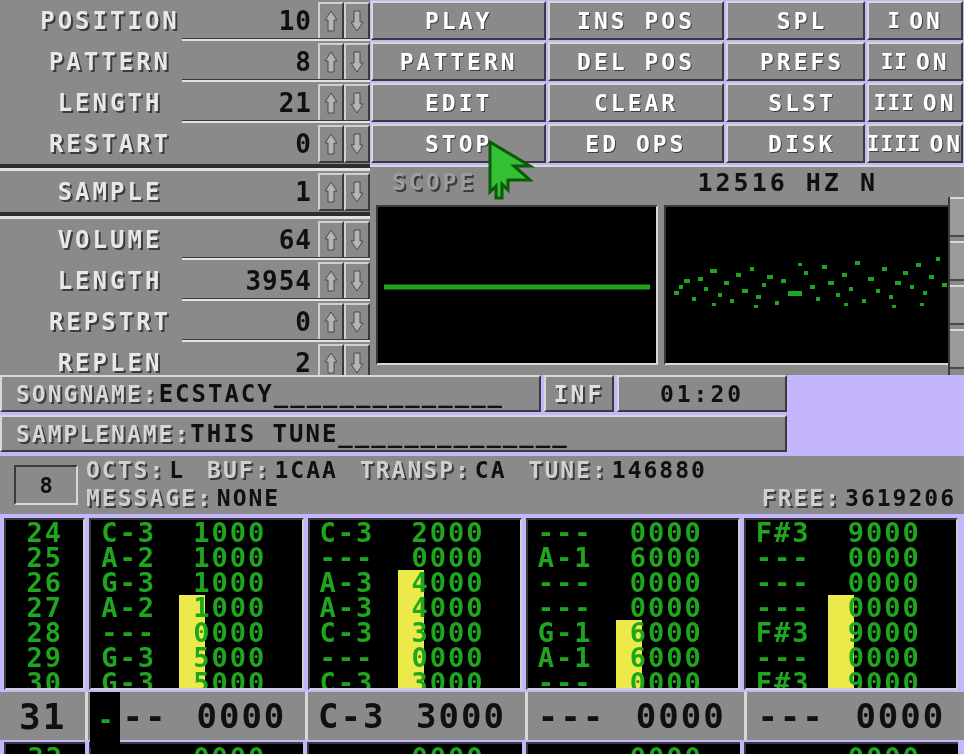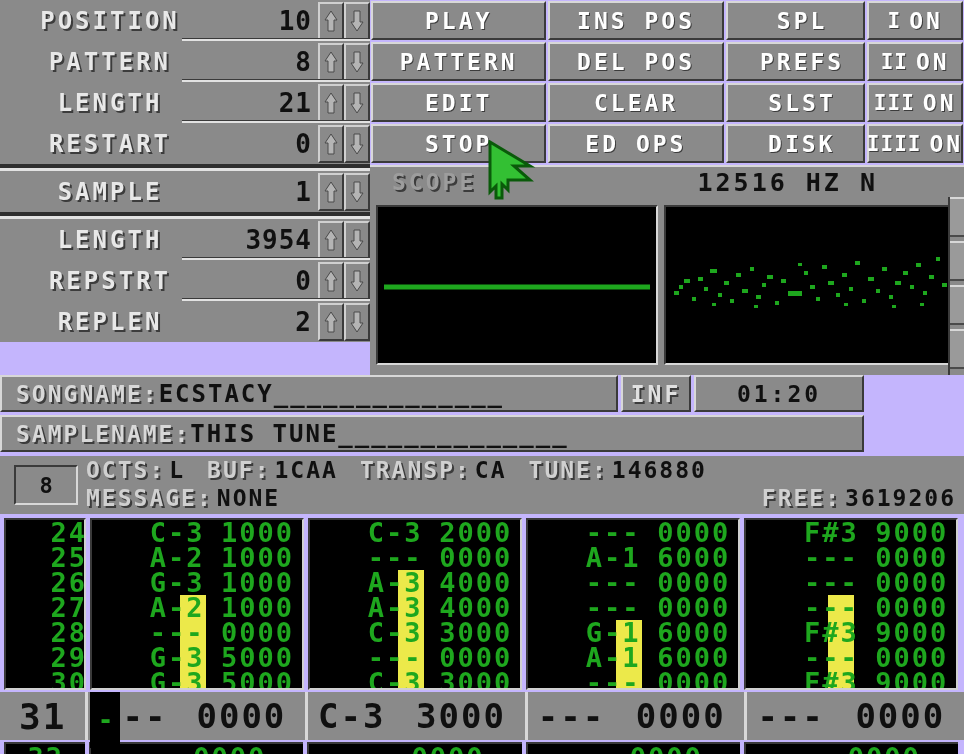--- a/index.html
+++ b/index.html
@@ -133,21 +133,21 @@
     background:#8a8a8a;
     border-left:2px solid #3a3a3a;
   }
   .rail-seg {
     height: 40px; margin-bottom: 4px;
     background:#9a9a9a;
     border-top: 2px solid #d8d8d8; border-bottom: 2px solid #4a4a4a;
   }
 
   
-  #namewrap { position:absolute; left:0; top:375px; width:864px; }
+  #namewrap { position:absolute; left:0; top:375px; width:787px; }
   .namerow { display:flex; height:37px; margin-bottom:3px; }
   .namebox {
     flex:1; display:flex; align-items:center;
     background:#8a8a8a;
     border-top: 2px solid #d8d8d8; border-left: 2px solid #d8d8d8;
     border-right: 2px solid #3a3a3a; border-bottom: 2px solid #3a3a3a;
     padding-left: 14px; overflow:hidden; white-space:nowrap;
   }
   .nkey {
     font-size:23px; font-weight:bold; letter-spacing:2px;
@@ -193,21 +193,20 @@
 
   
   #pattern { position:absolute; left:0; top:514px; width:964px; height:240px; }
   .pat-panels { display:flex; height:176px; padding: 4px 2px 0 4px; }
   .pat-panel {
     background:#000;
     border-top: 2px solid #3a3a3a; border-left: 2px solid #3a3a3a;
     border-right: 2px solid #d0d0d0; border-bottom: 2px solid #d0d0d0;
     position:relative; overflow:hidden;
     margin-right: 4px;
-    padding-left: 48px;
   }
   #rownum-panel { width: 82px; }
   .chan-panel { width: 216px; }
   .prow-line {
     height: 25px; display:flex; align-items:center;
     position:relative; z-index:2;
     font-size:27px; font-weight:bold; letter-spacing:2px;
     color:#1ea71e;
     white-space:pre;
   }
@@ -339,20 +338,35 @@
       </div>
       <div class="spin">
         <svg width="16" height="24" viewBox="0 0 16 24">
             <path d="M8 22 L2 13 L5 13 L5 2 L11 2 L11 13 L14 13 Z" fill="#b4b4b4" stroke="#4a4a4a" stroke-width="1"></path>
           </svg>
       </div>
     </div>
 
     <div class="thickbar"></div>
 
+    <div class="prow">
+      <span class="plabel">VOLUME</span>
+      <span class="pval">64</span>
+      <div class="spin">
+        <svg width="16" height="24" viewBox="0 0 16 24">
+            <path d="M8 2 L14 11 L11 11 L11 22 L5 22 L5 11 L2 11 Z" fill="#b4b4b4" stroke="#4a4a4a" stroke-width="1"></path>
+          </svg>
+      </div>
+      <div class="spin">
+        <svg width="16" height="24" viewBox="0 0 16 24">
+            <path d="M8 22 L2 13 L5 13 L5 2 L11 2 L11 13 L14 13 Z" fill="#b4b4b4" stroke="#4a4a4a" stroke-width="1"></path>
+          </svg>
+      </div>
+      <div class="hsep short"></div>
+    </div>
 
     <div class="prow">
       <span class="plabel">LENGTH</span>
       <span class="pval">3954</span>
       <div class="spin">
         <svg width="16" height="24" viewBox="0 0 16 24">
             <path d="M8 2 L14 11 L11 11 L11 22 L5 22 L5 11 L2 11 Z" fill="#b4b4b4" stroke="#4a4a4a" stroke-width="1"></path>
           </svg>
       </div>
       <div class="spin">

